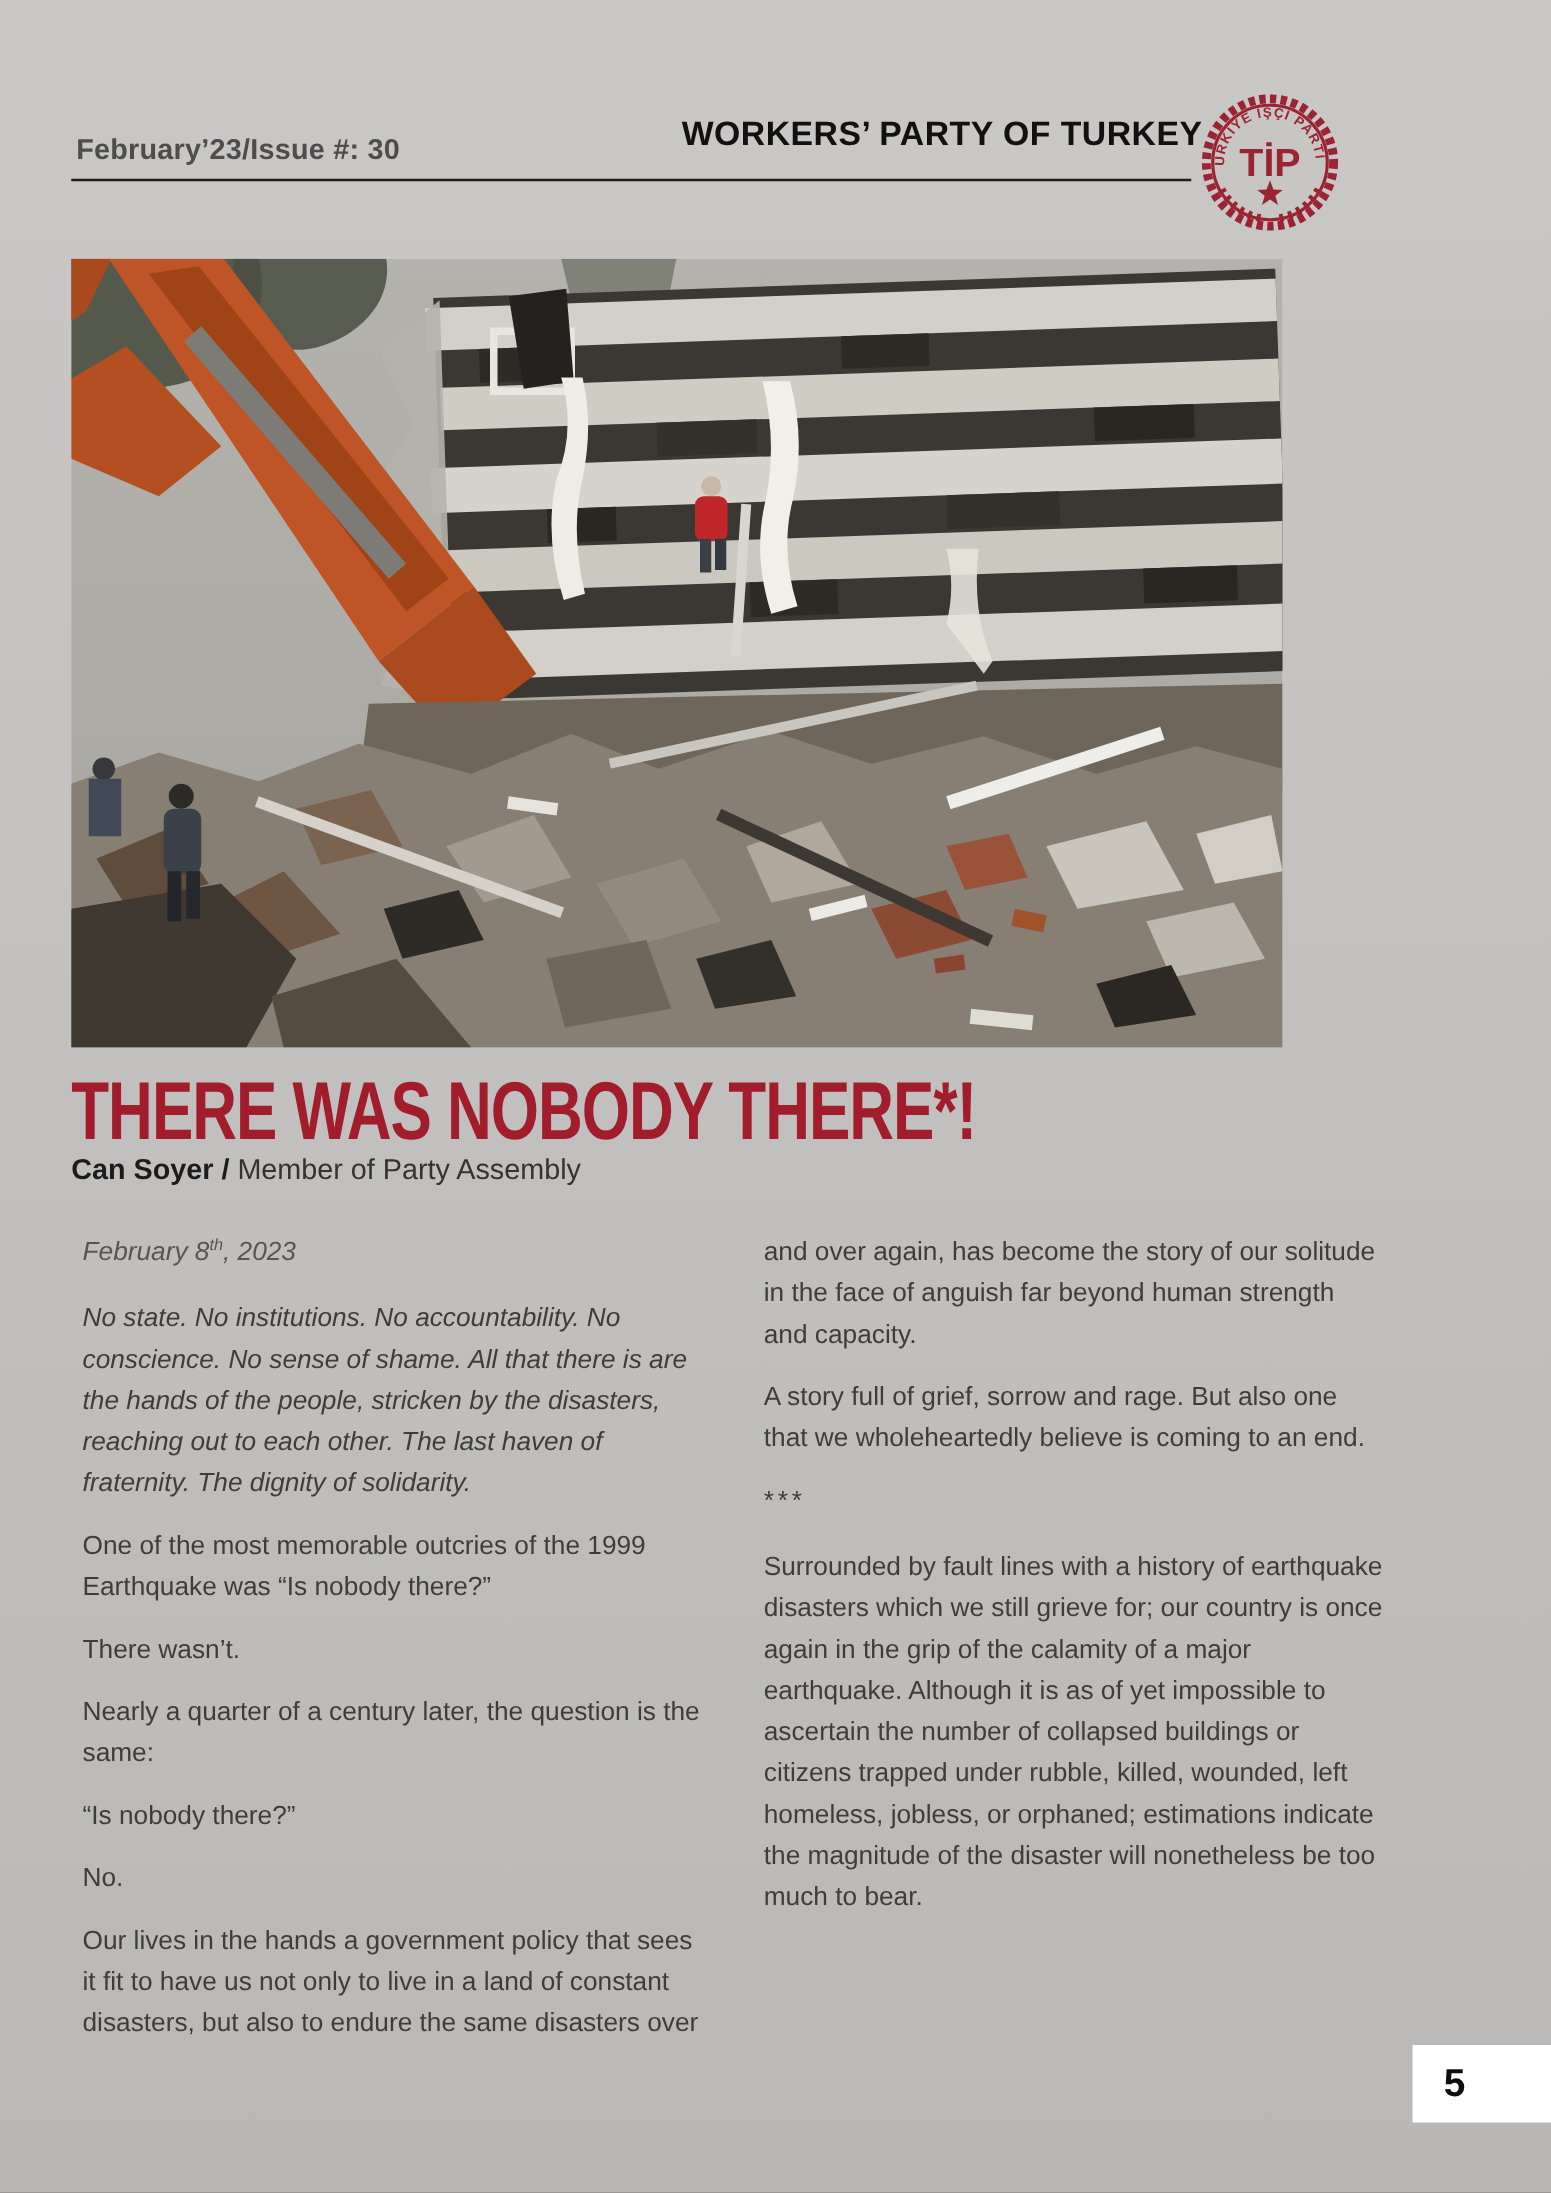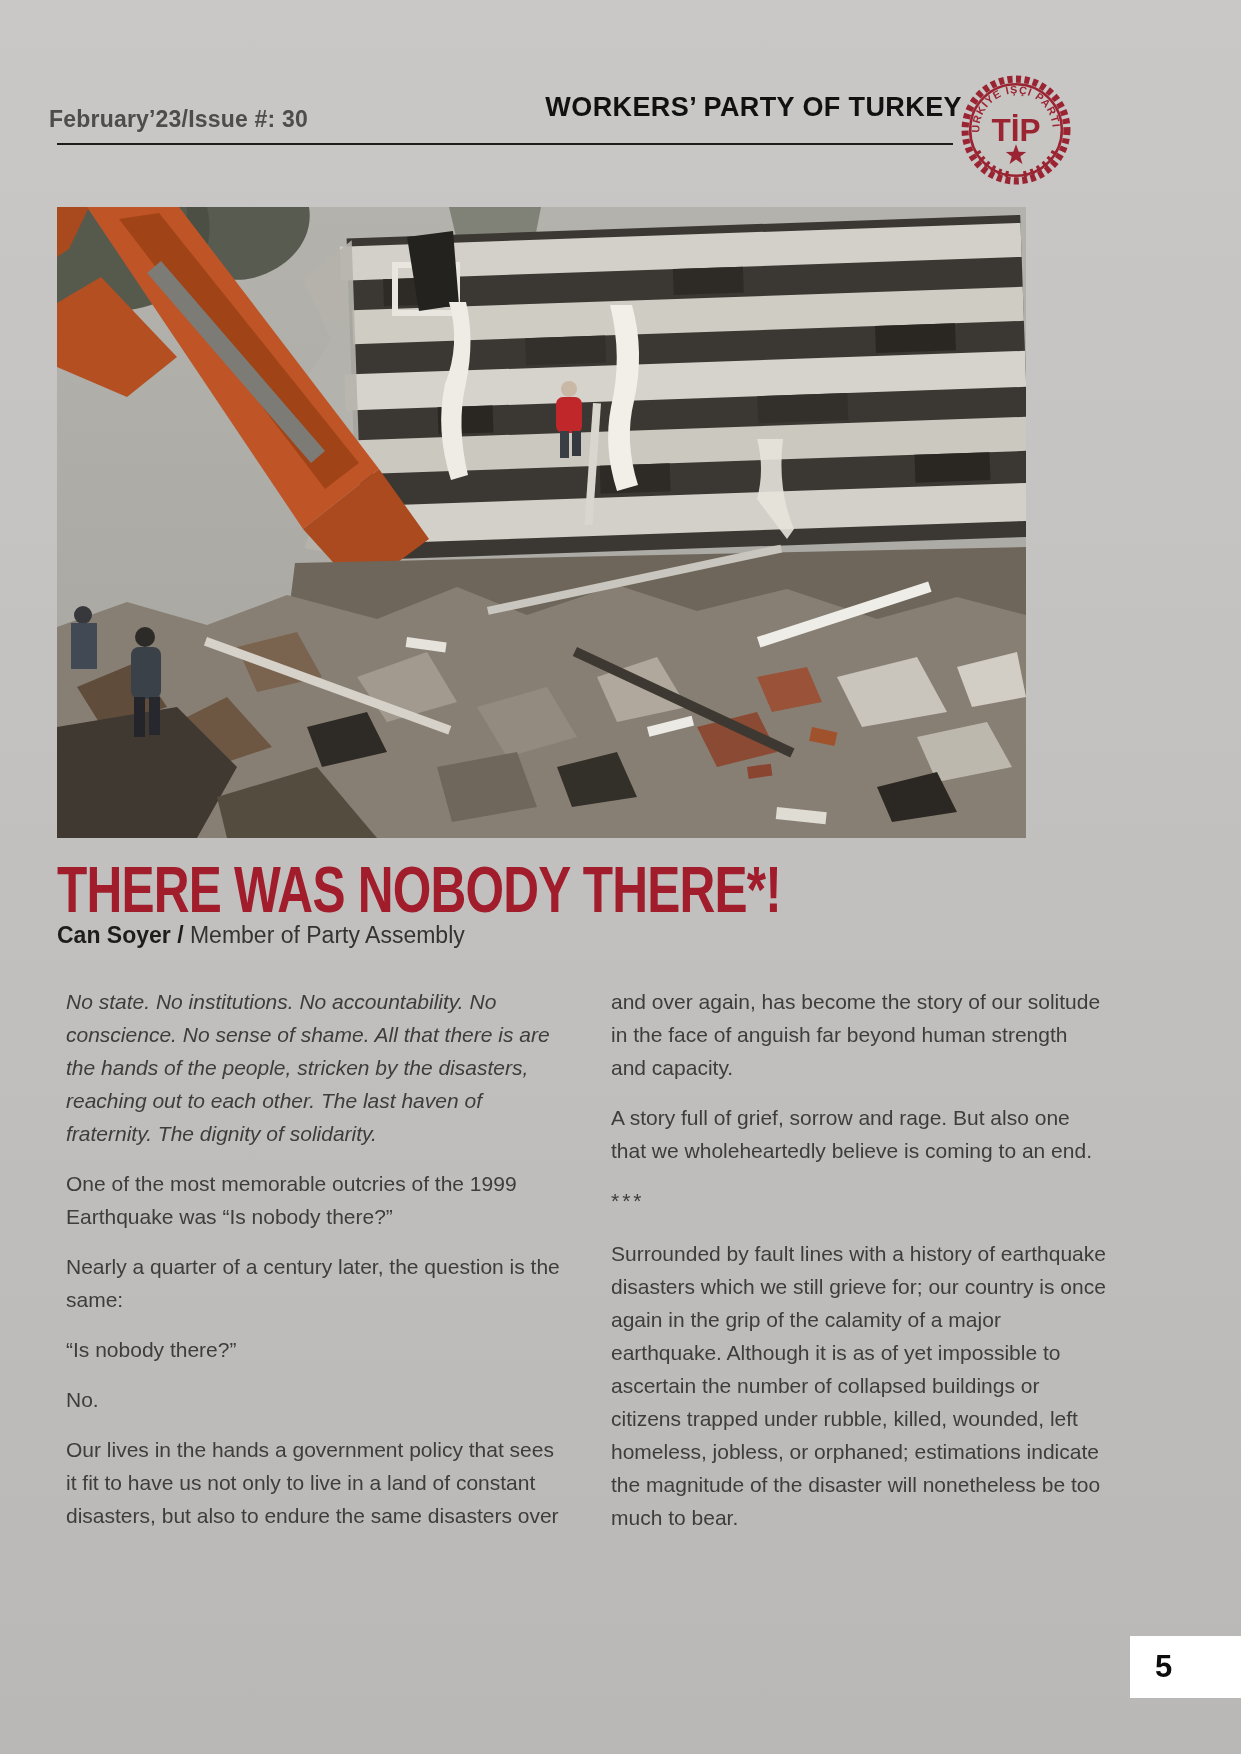--- a/index.html
+++ b/index.html
@@ -9,21 +9,21 @@
   }
   .page{
     position:relative;
     width:1241px;height:1754px;
     margin:0 auto;
     background:linear-gradient(180deg,#c9c8c7 0%,#c2c1c0 45%,#b9b8b7 100%);
     overflow:hidden;
   }
   
   .issue{
-    position:absolute;left:49px;top:106px;
+    position:absolute;left:61px;top:106px;
     font-size:23px;font-weight:bold;color:#4d4d4d;letter-spacing:.2px;
   }
   .org{
     position:absolute;left:66px;top:92px;width:896px;
     text-align:right;font-size:27px;font-weight:bold;color:#111;
     letter-spacing:.4px;
   }
   .rule{
     position:absolute;left:57px;top:143px;width:896px;height:0;
     border-top:2px solid #1d1d1d;
@@ -202,22 +202,24 @@
     </svg>
   </figure>
 
   <h1 class="headline">THERE WAS NOBODY THERE*!</h1>
   <div class="byline">
     <span class="who">Can Soyer / </span><span class="role">Member of Party Assembly</span>
   </div>
 
   <div class="cols">
     <div class="col">
+      <p class="date"><span>February 8</span><sup>th</sup><span>, 2023</span></p>
       <p class="em">No state. No institutions. No accountability. No conscience. No sense of shame. All that there is are the hands of the people, stricken by the disasters, reaching out to each other. The last haven of fraternity. The dignity of solidarity.</p>
       <p>One of the most memorable outcries of the 1999 Earthquake was “Is nobody there?”</p>
+      <p>There wasn’t.</p>
       <p>Nearly a quarter of a century later, the question is the same:</p>
       <p>“Is nobody there?”</p>
       <p>No.</p>
       <p>Our lives in the hands a government policy that sees it fit to have us not only to live in a land of constant disasters, but also to endure the same disasters over</p>
     </div>
     <div class="col">
       <p>and over again, has become the story of our solitude in the face of anguish far beyond human strength and capacity.</p>
       <p>A story full of grief, sorrow and rage. But also one that we wholeheartedly believe is coming to an end.</p>
       <p class="stars">***</p>
       <p>Surrounded by fault lines with a history of earthquake disasters which we still grieve for; our country is once again in the grip of the calamity of a major earthquake. Although it is as of yet impossible to ascertain the number of collapsed buildings or citizens trapped under rubble, killed, wounded, left homeless, jobless, or orphaned; estimations indicate the magnitude of the disaster will nonetheless be too much to bear.</p>

